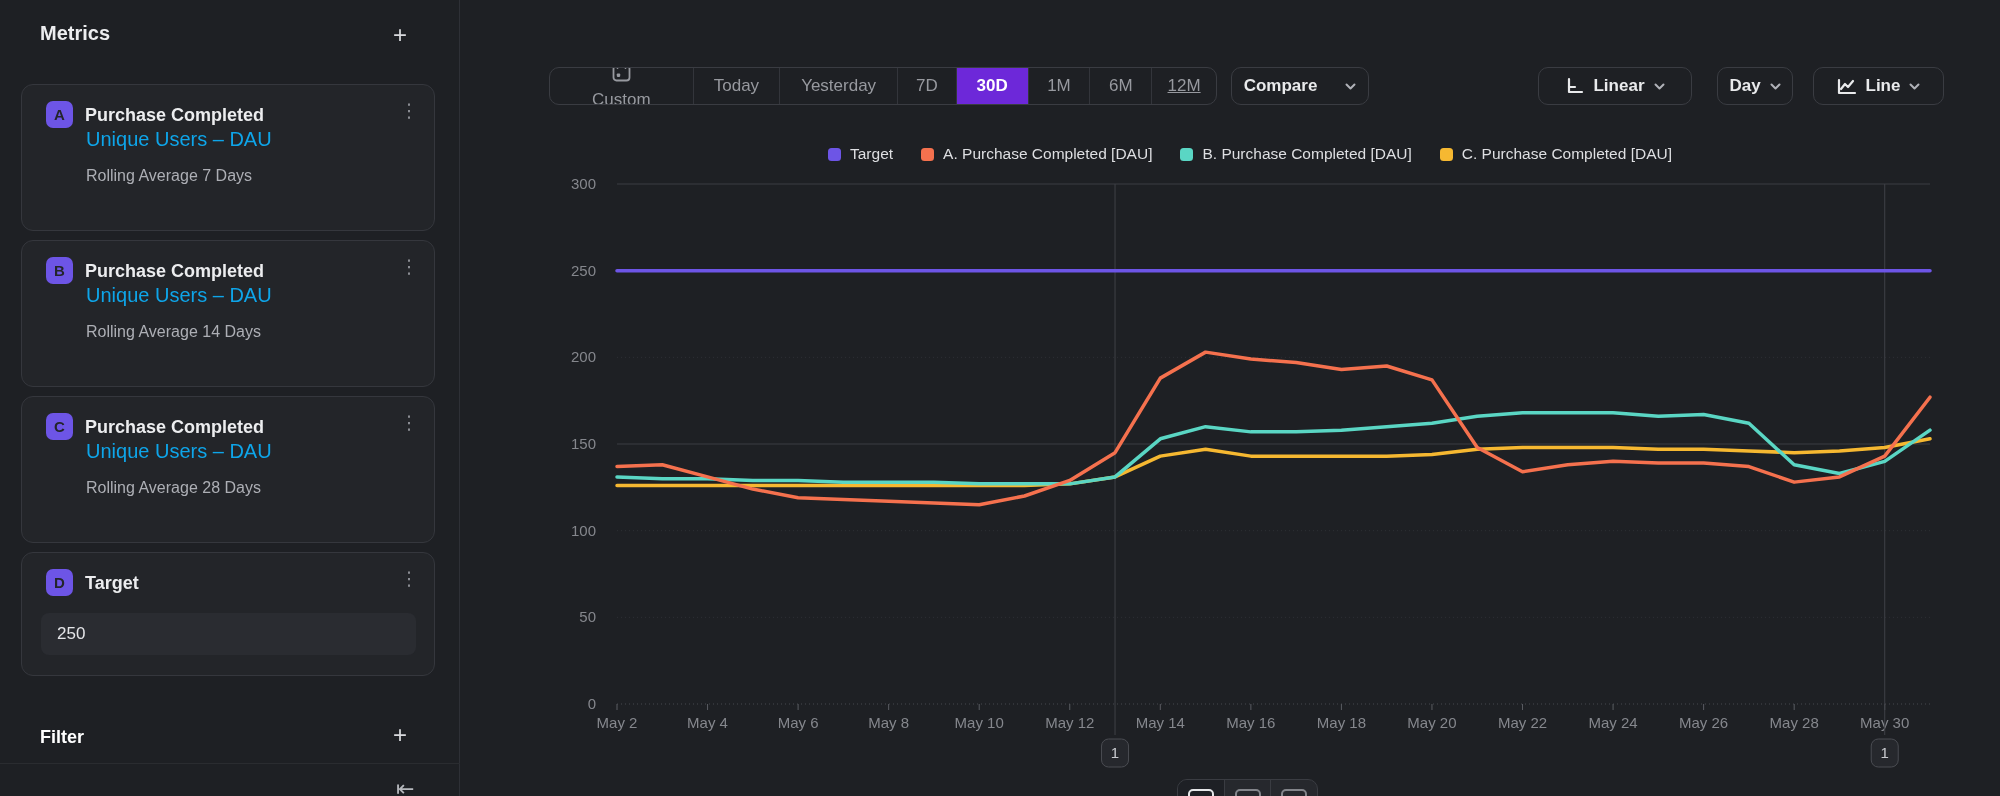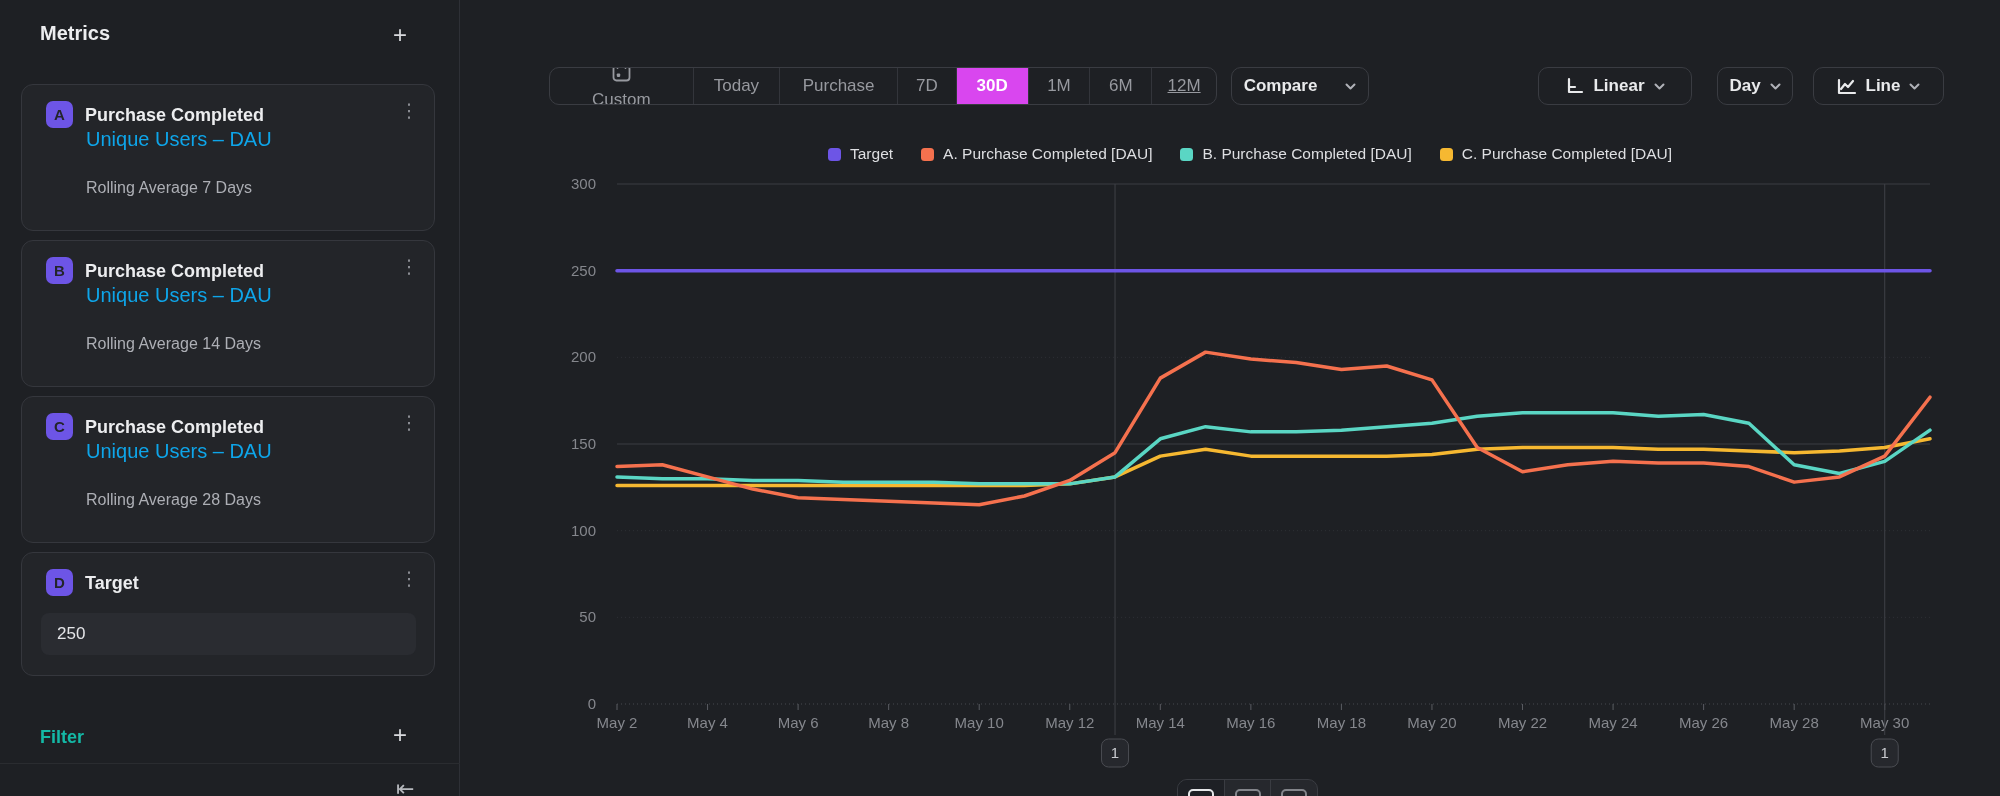--- a/index.html
+++ b/index.html
@@ -20,46 +20,46 @@
     left:21px; width:414px; background:#232529; border:1px solid #35373d; border-radius:12px;
   }
   .chip {
     position:absolute; left:24px; top:16px; width:27px; height:27px; border-radius:7px;
     background:#6d55e6; color:#23252b; font-size:15px; font-weight:700;
     display:flex; align-items:center; justify-content:center;
   }
   .card-title { position:absolute; left:63px; top:20px; font-size:18px; font-weight:600; color:#ecedef; }
   .kebab { position:absolute; right:14px; top:14px; width:22px; text-align:center; font-size:19px; color:#8d8f95; cursor:pointer; letter-spacing:0; }
   .card-line1 { position:absolute; left:64px; top:43px; font-size:20px; color:#0ea5e9; }
-  .card-line2 { position:absolute; left:64px; top:94px; font-size:16px; color:#adafb5; }
+  .card-line2 { position:absolute; left:64px; top:82px; font-size:16px; color:#adafb5; }
   .target-input {
     position:absolute; left:19px; top:60px; width:375px; height:42px;
     background:#2a2c31; border:none; border-radius:8px; color:#e4e5e8;
     font-size:17px; padding-left:16px; font-family:"Liberation Sans", sans-serif;
   }
-  .filter-title { left:40px; top:727px; font-size:18px; font-weight:600; color:#14b8a6; }
+  .filter-title { left:40px; top:727px; font-size:18px; font-weight:600; color:#ffffff; }
   .sb-divider { left:0; top:763px; width:460px; height:1px; background:#2a2c30; }
   .collapse-btn { left:396px; top:776px; font-size:22px; color:#b6b8bd; cursor:pointer; }
 
   
   .tb-btn {
     top:67px; height:38px; border:1px solid #3a3c42; border-radius:10px;
     display:flex; align-items:center; justify-content:center; gap:9px;
     font-size:17px; font-weight:600; color:#e9eaec; cursor:pointer; background:#1e2024;
   }
   .range-group {
     left:549px; top:67px; width:668px; height:38px; border:1px solid #3a3c42; border-radius:10px;
     display:flex; overflow:hidden;
   }
   .range-seg {
     display:flex; align-items:center; justify-content:center; gap:8px;
     font-size:17px; color:#97999f; border-right:1px solid #33353b; cursor:pointer; height:100%;
   }
   .range-seg:last-child { border-right:none; }
-  .range-seg.active { background:#d946ef; color:#ffffff; font-weight:700; }
+  .range-seg.active { background:#6d28d9; color:#ffffff; font-weight:700; }
   .chev { width:11px; height:7px; }
   .chev polyline { fill:none; stroke:#b0b2b8; stroke-width:2; stroke-linecap:round; stroke-linejoin:round; }
   .tb-icon { flex:0 0 auto; }
 
   
   .legend { left:550px; top:145px; width:1400px; display:flex; justify-content:center; gap:28px; }
   .legend-item { display:flex; align-items:center; gap:9px; cursor:pointer; }
   .legend-swatch { width:13px; height:13px; border-radius:3.5px; }
   .legend-label { font-size:15.5px; color:#dedfe2; }
 
@@ -137,21 +137,21 @@
       <line x1="5.5" y1="1" x2="5.5" y2="5" stroke="#97999f" stroke-width="1.8" stroke-linecap="round"></line>
       <line x1="13.5" y1="1" x2="13.5" y2="5" stroke="#97999f" stroke-width="1.8" stroke-linecap="round"></line>
       <rect x="4.8" y="10.5" width="3.4" height="3.4" rx="0.8" fill="#97999f"></rect>
     </svg>
     <span>Custom</span>
   </div>
   <div class="range-seg" style="width:87px;">
       <span>Today</span>
     </div>
   <div class="range-seg" style="width:118px;">
-      <span>Purchase</span>
+      <span>Yesterday</span>
     </div>
   <div class="range-seg" style="width:59px;">
       <span>7D</span>
     </div>
   <div class="range-seg active" style="width:72px;">
       <span>30D</span>
     </div>
   <div class="range-seg" style="width:62px;">
       <span>1M</span>
     </div>

